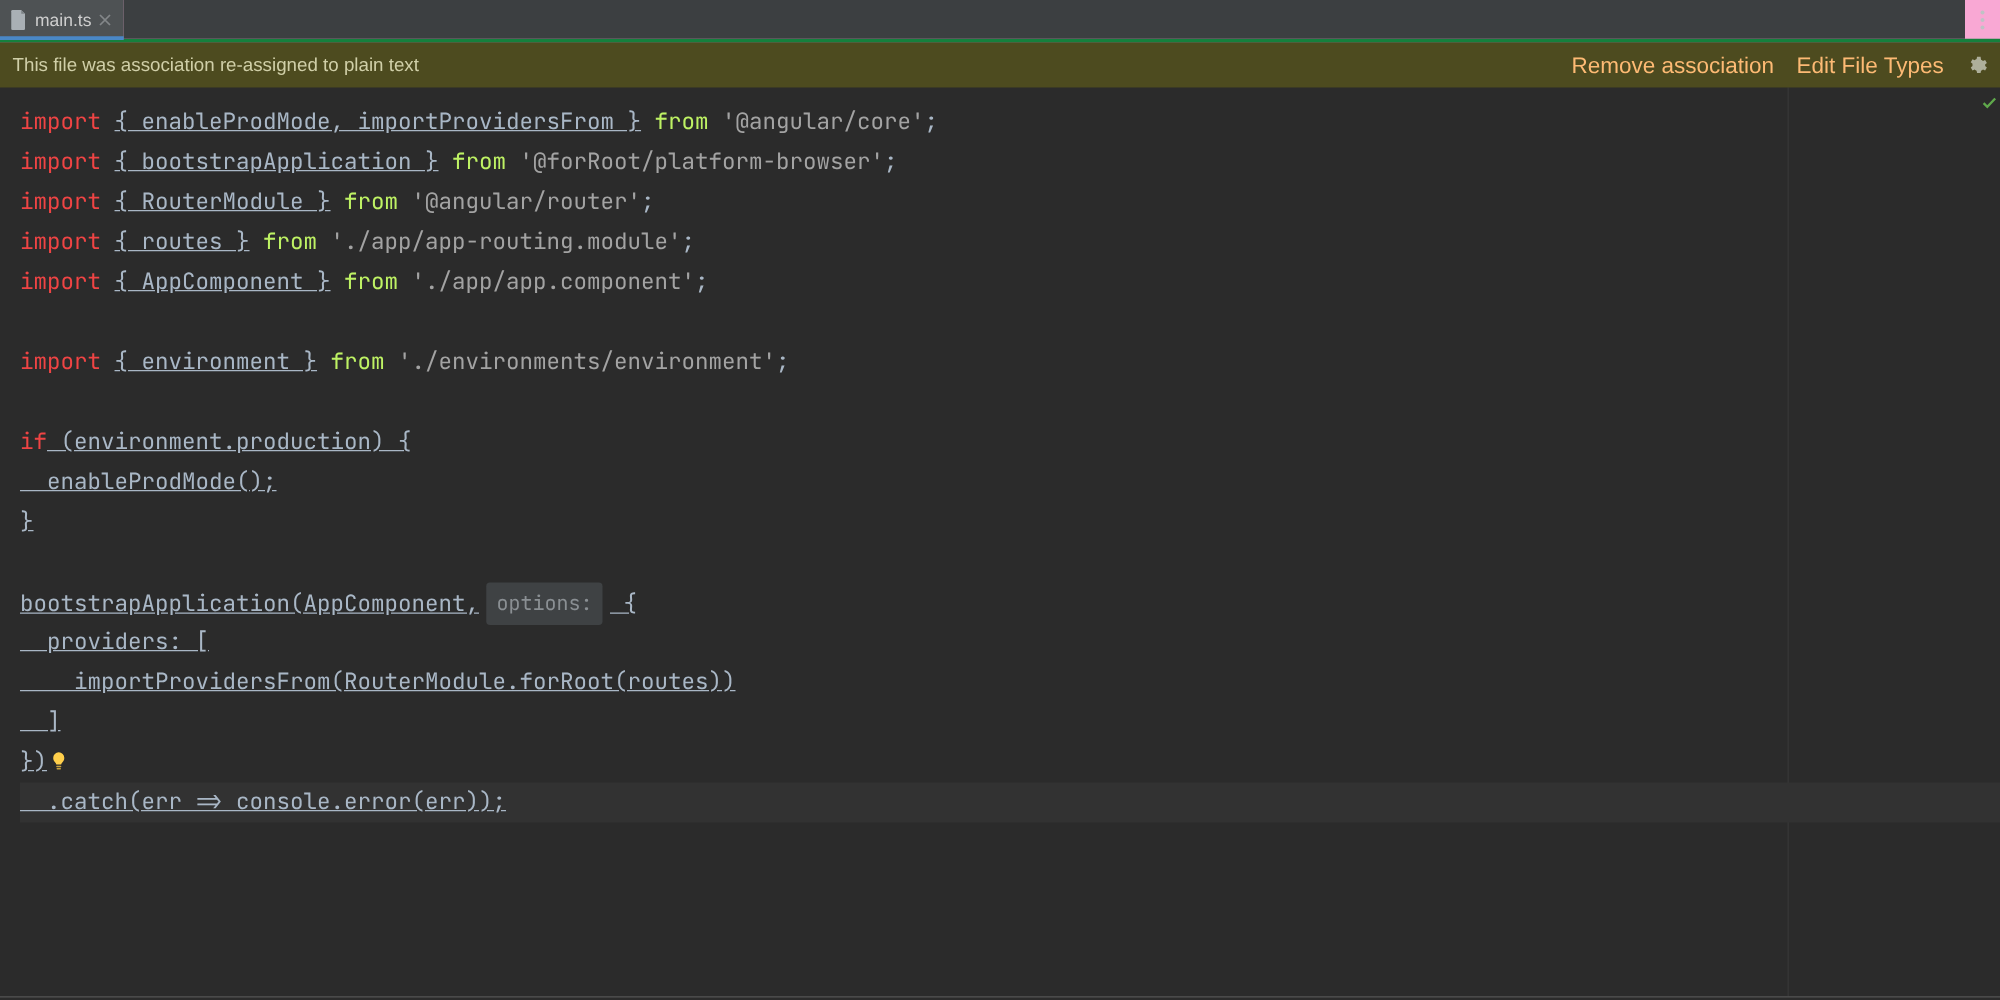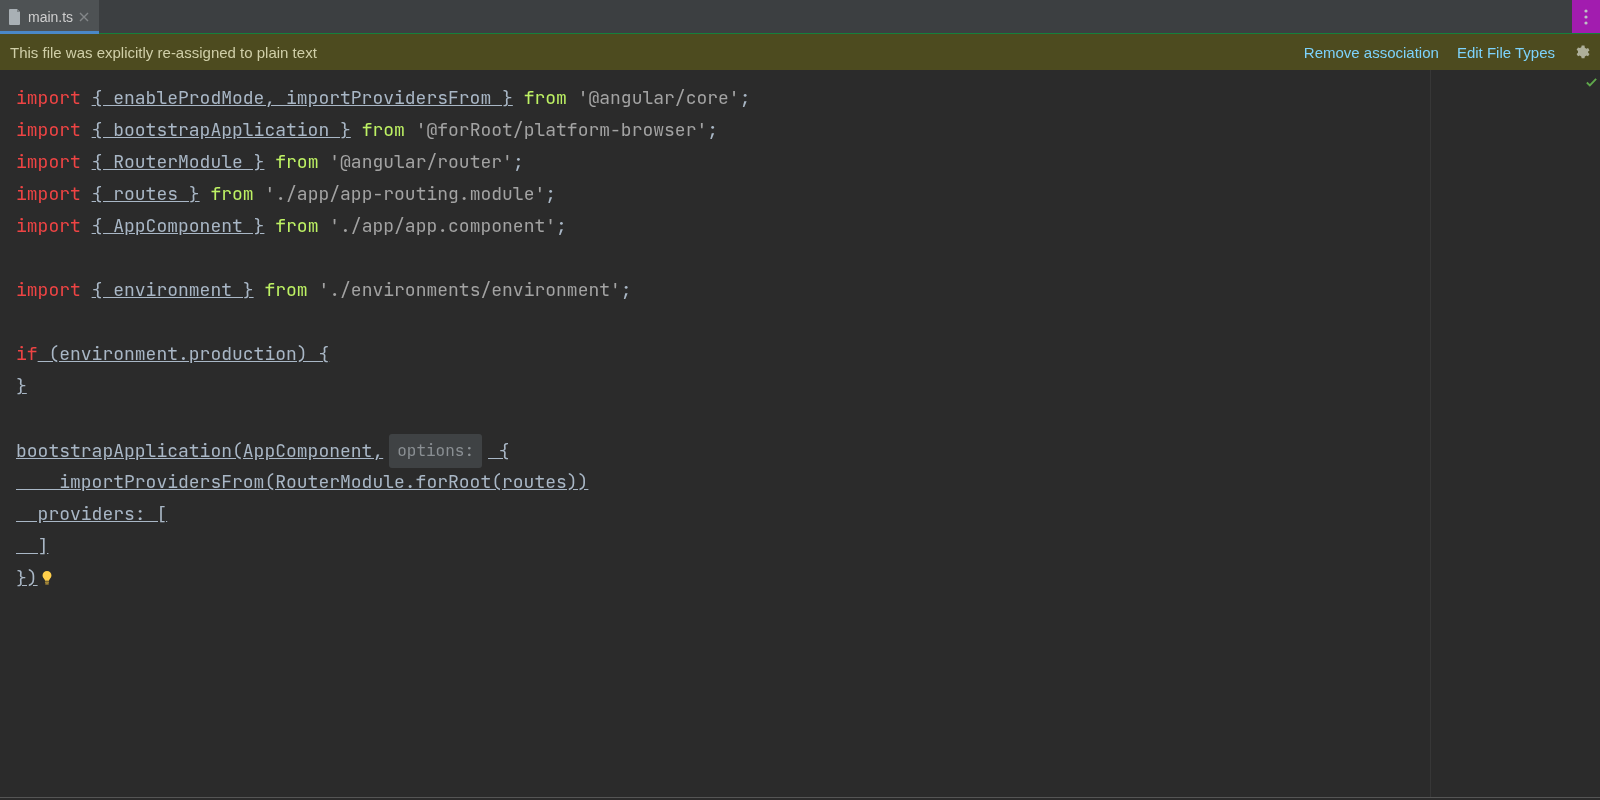--- a/index.html
+++ b/index.html
@@ -11,22 +11,22 @@
     overflow: hidden;
   }
   .mono {
     font-family: "JetBrains Mono", "Fira Code", "Consolas", "Menlo", monospace;
     font-size: 18px; line-height: 32px;
   }
   
   .tabbar {
     display: flex; align-items: stretch;
     height: 34px;
-    background: #a21caf;
-    border-bottom: 1px solid #15803d;
+    background: #f9a8d4;
+    border-bottom: 3px solid #15803d;
   }
   .tab {
     display: flex; align-items: center;
     gap: 6px; padding: 0 10px 0 8px;
     background: #4e5254;
     height: 100%; position: relative;
     color: #cfcfcf; cursor: pointer;
   }
   .tab.active::after {
     content: ""; position: absolute; left: 0; right: 0; bottom: -1px;
@@ -42,21 +42,21 @@
     display:flex; align-items:center;
     height: 36px;
     background: #4d4b1f;            
     color: #d0cfa8;
     padding: 0 10px;
     font-size: 15px;
     gap: 18px;
   }
   .banner .msg { flex: 1; }
   .banner a {
-    color: #7dd3fc; text-decoration: none; cursor: pointer; font-size: 15px;
+    color: #fdba74; text-decoration: none; cursor: pointer; font-size: 18px;
   }
   .banner .gear { display:flex; align-items:center; cursor:pointer; opacity:0.85; }
 
   
   .editor-wrap { position: relative; height: calc(800px - 34px - 36px - 2px); border-bottom:1px solid #555;}
   .editor {
     height: 100%; width:100%;
     overflow-y: auto; overflow-x: auto;
     padding: 12px 0 12px 16px;
     position: relative;
@@ -109,21 +109,21 @@
   <div class="tabbar-more">
     <svg width="4" height="16" viewBox="0 0 4 16">
       <circle cx="2" cy="2" r="1.6" fill="#bfc2c5"></circle>
         <circle cx="2" cy="8" r="1.6" fill="#bfc2c5"></circle>
         <circle cx="2" cy="14" r="1.6" fill="#bfc2c5"></circle>
     </svg>
   </div>
 </div>
 
 <div class="banner">
-  <div class="msg">This file was explicitly re-assigned to plain text</div>
+  <div class="msg">This file was association re-assigned to plain text</div>
   <a>Remove association</a>
   <a>Edit File Types</a>
   <span class="gear">
     <svg width="17" height="17" viewBox="0 0 24 24">
       <path fill="#c0c1b0" d="M12 8a4 4 0 1 0 0 8 4 4 0 0 0 0-8zm9.4 4a7.5 7.5 0 0 0-.1-1.3l2-1.6-2-3.4-2.4 1a7.6 7.6 0 0 0-2.2-1.3L16.2 2h-4l-.5 2.5A7.6 7.6 0 0 0 9.5 5.8l-2.4-1-2 3.4 2 1.6a7.5 7.5 0 0 0 0 2.6l-2 1.6 2 3.4 2.4-1a7.6 7.6 0 0 0 2.2 1.3l.5 2.5h4l.5-2.5a7.6 7.6 0 0 0 2.2-1.3l2.4 1 2-3.4-2-1.6c.1-.4.1-.9.1-1.3z"></path>
     </svg>
   </span>
 </div>
 
 <div class="editor-wrap">
@@ -148,30 +148,32 @@
 
     <div class="line"><span class="kw">import</span> <span class="id">{ AppComponent }</span> <span class="kw2">from</span> <span class="str">'./app/app.component'</span><span class="pn">;</span></div>
 
     <div class="line"></div>
 
     <div class="line"><span class="kw">import</span> <span class="id">{ environment }</span> <span class="kw2">from</span> <span class="str">'./environments/environment'</span><span class="pn">;</span></div>
 
     <div class="line"></div>
 
     <div class="line"><span class="kw">if</span><span class="id"> (environment.production) {</span></div>
+    <div class="line"><span class="id">  enableProdMode();</span></div>
     <div class="line"><span class="id">}</span></div>
 
     <div class="line"></div>
 
     <div class="line"><span class="id">bootstrapApplication(AppComponent,</span><span class="hint-chip">options:</span><span class="id"> {</span></div>
+    <div class="line"><span class="id">  providers: [</span></div>
     <div class="line"><span class="id">    importProvidersFrom(RouterModule.forRoot(routes))</span></div>
-    <div class="line"><span class="id">  providers: [</span></div>
     <div class="line"><span class="id">  ]</span></div>
 
     <div class="line"><span class="id">})</span><span class="bulb"><svg width="14" height="16" viewBox="0 0 14 18">
             <path fill="#ffcf4b" d="M7 1a5 5 0 0 0-5 5c0 2 1 3 2 4.3.6.8.7 1.1.8 1.7h4.4c.1-.6.2-.9.8-1.7C11 9 12 8 12 6a5 5 0 0 0-5-5z"></path>
             <rect x="4.7" y="13" width="4.6" height="1.4" rx=".6" fill="#c8a23d"></rect>
             <rect x="5" y="15" width="4" height="1.4" rx=".6" fill="#c8a23d"></rect>
           </svg></span></div>
 
+    <div class="line current"><span class="id">  .catch(err =&gt; console.error(err));</span></div>
 
   </div>
 </div>
 
 </body></html>

